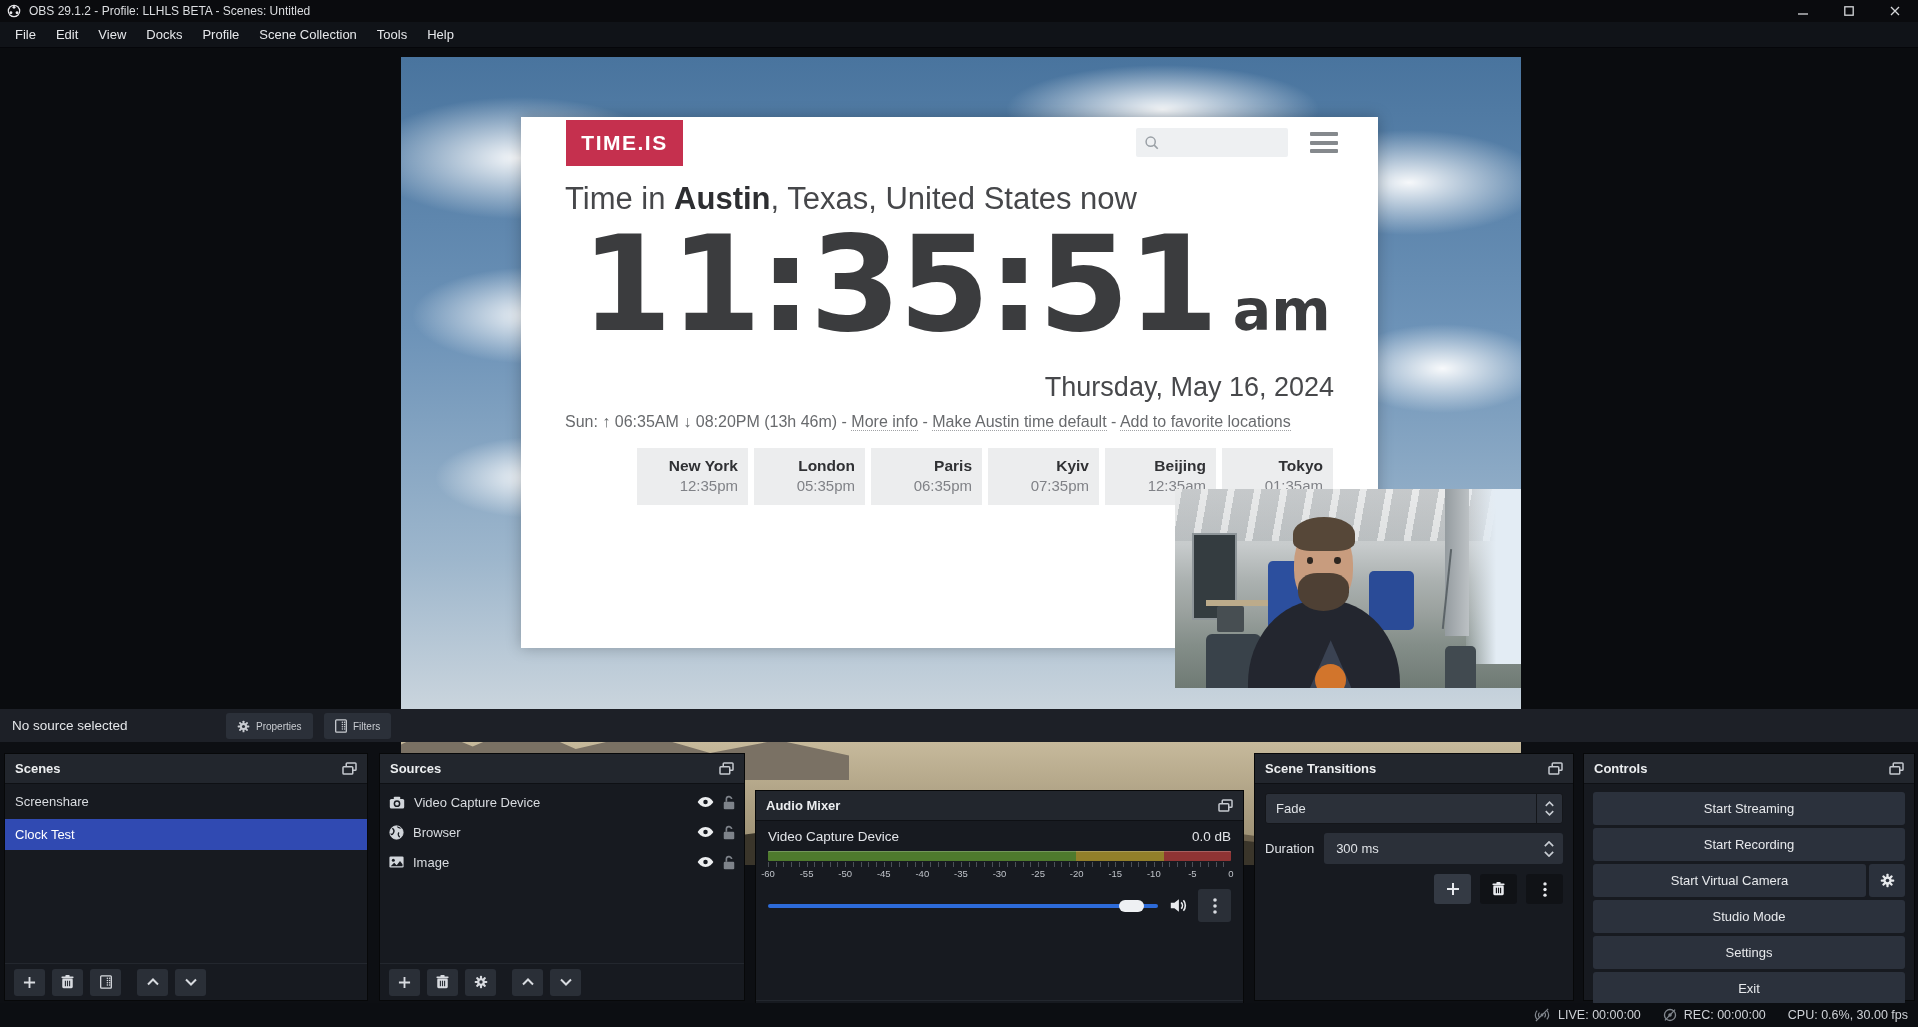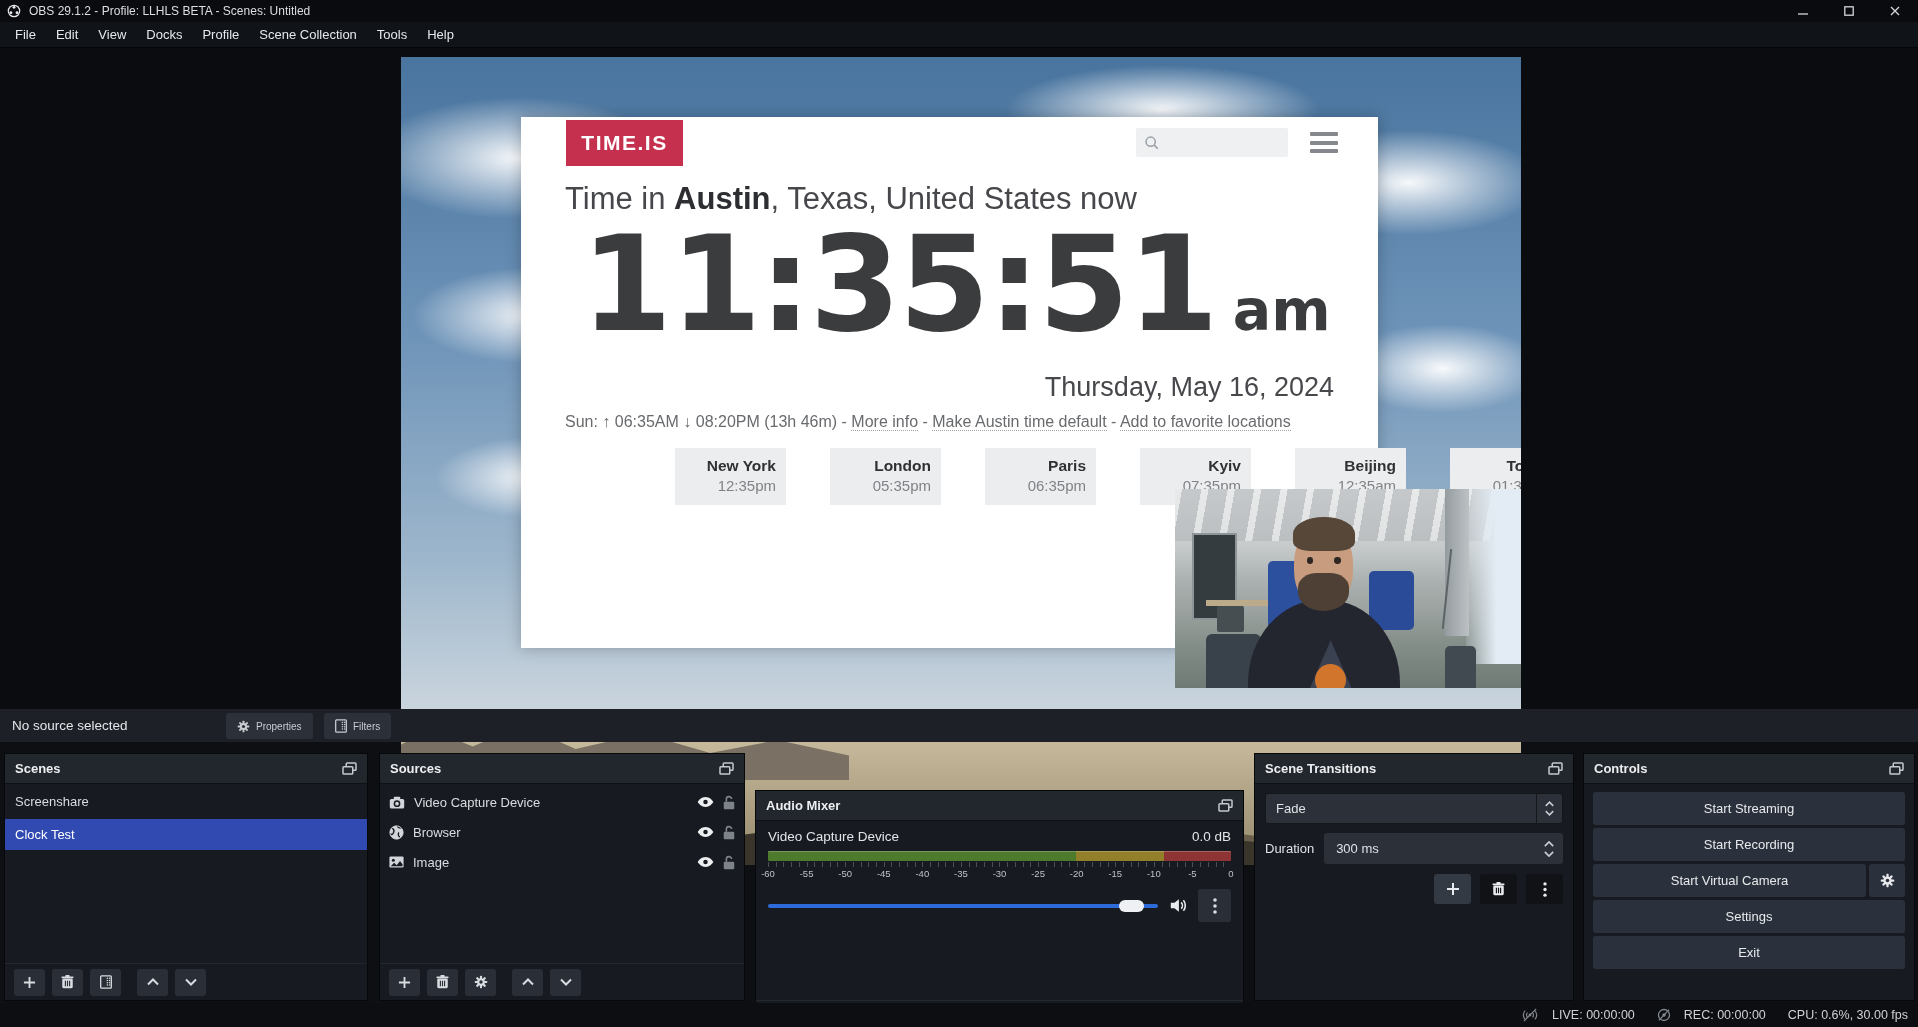--- a/index.html
+++ b/index.html
@@ -44,21 +44,21 @@
   .wp-heading{position:absolute;left:44px;top:64px;font-size:31px;color:#46474a;white-space:nowrap;}
   .wp-heading .city{font-weight:800;color:#2d2e31;}
   .wp-clock{position:absolute;left:60px;top:96px;display:flex;align-items:baseline;color:#3b3c3e;
             font-family:"DejaVu Sans",sans-serif;}
   .wp-clock .digits{font-size:131px;font-weight:bold;line-height:1.1;letter-spacing:-2px;}
   .wp-clock .ampm{font-size:57px;font-weight:bold;margin-left:16px;}
   .wp-date{position:absolute;right:44px;top:255px;font-size:27px;color:#47484b;}
   .wp-sun{position:absolute;left:44px;top:296px;font-size:16px;color:#686a6d;white-space:nowrap;}
   .wp-sun .lnk{border-bottom:1px dotted #a0a2a5;}
   .wp-cities{position:absolute;left:116px;top:331px;display:flex;gap:6px;}
-  .city-box{width:111px;height:57px;background:#ecedee;box-sizing:border-box;padding:8px 10px 0 0;text-align:right;margin-left:38px;}
+  .city-box{width:111px;height:57px;background:#ecedee;box-sizing:border-box;padding:8px 10px 0 0;text-align:right;}
   .city-box .cname{font-size:15.5px;font-weight:bold;color:#303134;line-height:1.3;}
   .city-box .ctime{font-size:15px;color:#808287;line-height:1.3;}
 
   
   #webcam{position:absolute;left:774px;top:432px;width:346px;height:199px;z-index:3;overflow:hidden;}
   .wc-room{position:absolute;inset:0;background:linear-gradient(180deg,#d8dadb 0%,#c7cbcc 28%,#abb1b0 46%,#9aa19e 62%,#848e89 78%,#6f7a74 100%);}
   .wc-ceiling{position:absolute;left:0;top:0;width:100%;height:26%;opacity:.5;
       background:repeating-linear-gradient(100deg,rgba(255,255,255,.85) 0 7px,rgba(150,156,160,.55) 7px 26px);}
   .wc-window{position:absolute;right:0;top:0;width:16%;height:88%;background:linear-gradient(90deg,rgba(223,233,242,.15),#e3ecf4 55%);}
   .wc-pillar{position:absolute;right:15%;top:0;width:7%;height:74%;background:linear-gradient(90deg,#959ca0,#bcc1c4);}
@@ -149,21 +149,21 @@
   .ctl-btn{height:33px;background:#2b313c;border-radius:3px;display:flex;align-items:center;justify-content:center;
            font-size:13px;color:#e7e9ec;}
   .ctl-virtual{display:flex;gap:3px;}
   .ctl-virtual .ctl-btn{flex:1;}
   .ctl-gear{width:36px;height:33px;background:#2b313c;border-radius:3px;display:flex;align-items:center;
             justify-content:center;color:#e7e9ec;--hole:#2b313c;}
 
   
   #statusbar{position:absolute;left:0;top:1003px;width:100%;height:24px;background:#0c0e12;}
   #status-right{position:absolute;right:10px;top:0;height:24px;display:flex;align-items:center;gap:22px;}
-  .st-group{display:flex;align-items:center;gap:13px;font-size:12.5px;color:#ced1d6;}
+  .st-group{display:flex;align-items:center;gap:7px;font-size:12.5px;color:#ced1d6;}
   .st-icon{color:#82878e;}
 </style>
 </head>
 <body>
 
 <div id="app">
 
   <div id="titlebar">
     <span>
       <svg width="14" height="14" viewBox="0 0 20 20">
@@ -674,20 +674,21 @@
                 <rect x="8.5" y="1" width="3" height="18" rx="1"></rect>
                 <rect x="1" y="8.5" width="18" height="3" rx="1"></rect>
                 <rect x="8.5" y="1" width="3" height="18" rx="1" transform="rotate(45 10 10)"></rect>
                 <rect x="8.5" y="1" width="3" height="18" rx="1" transform="rotate(-45 10 10)"></rect>
                 <circle cx="10" cy="10" r="5.5"></circle>
               </g>
               <circle cx="10" cy="10" r="2.4" fill="var(--hole)"></circle>
             </svg>
           </div>
       </div>
+      <div class="ctl-btn">Studio Mode</div>
       <div class="ctl-btn">Settings</div>
       <div class="ctl-btn">Exit</div>
     </div>
   </div>
 
   <div id="statusbar">
     <div id="status-right">
       <div class="st-group">
         <span class="st-icon">
             <svg width="18" height="14" viewBox="0 0 20 16">

